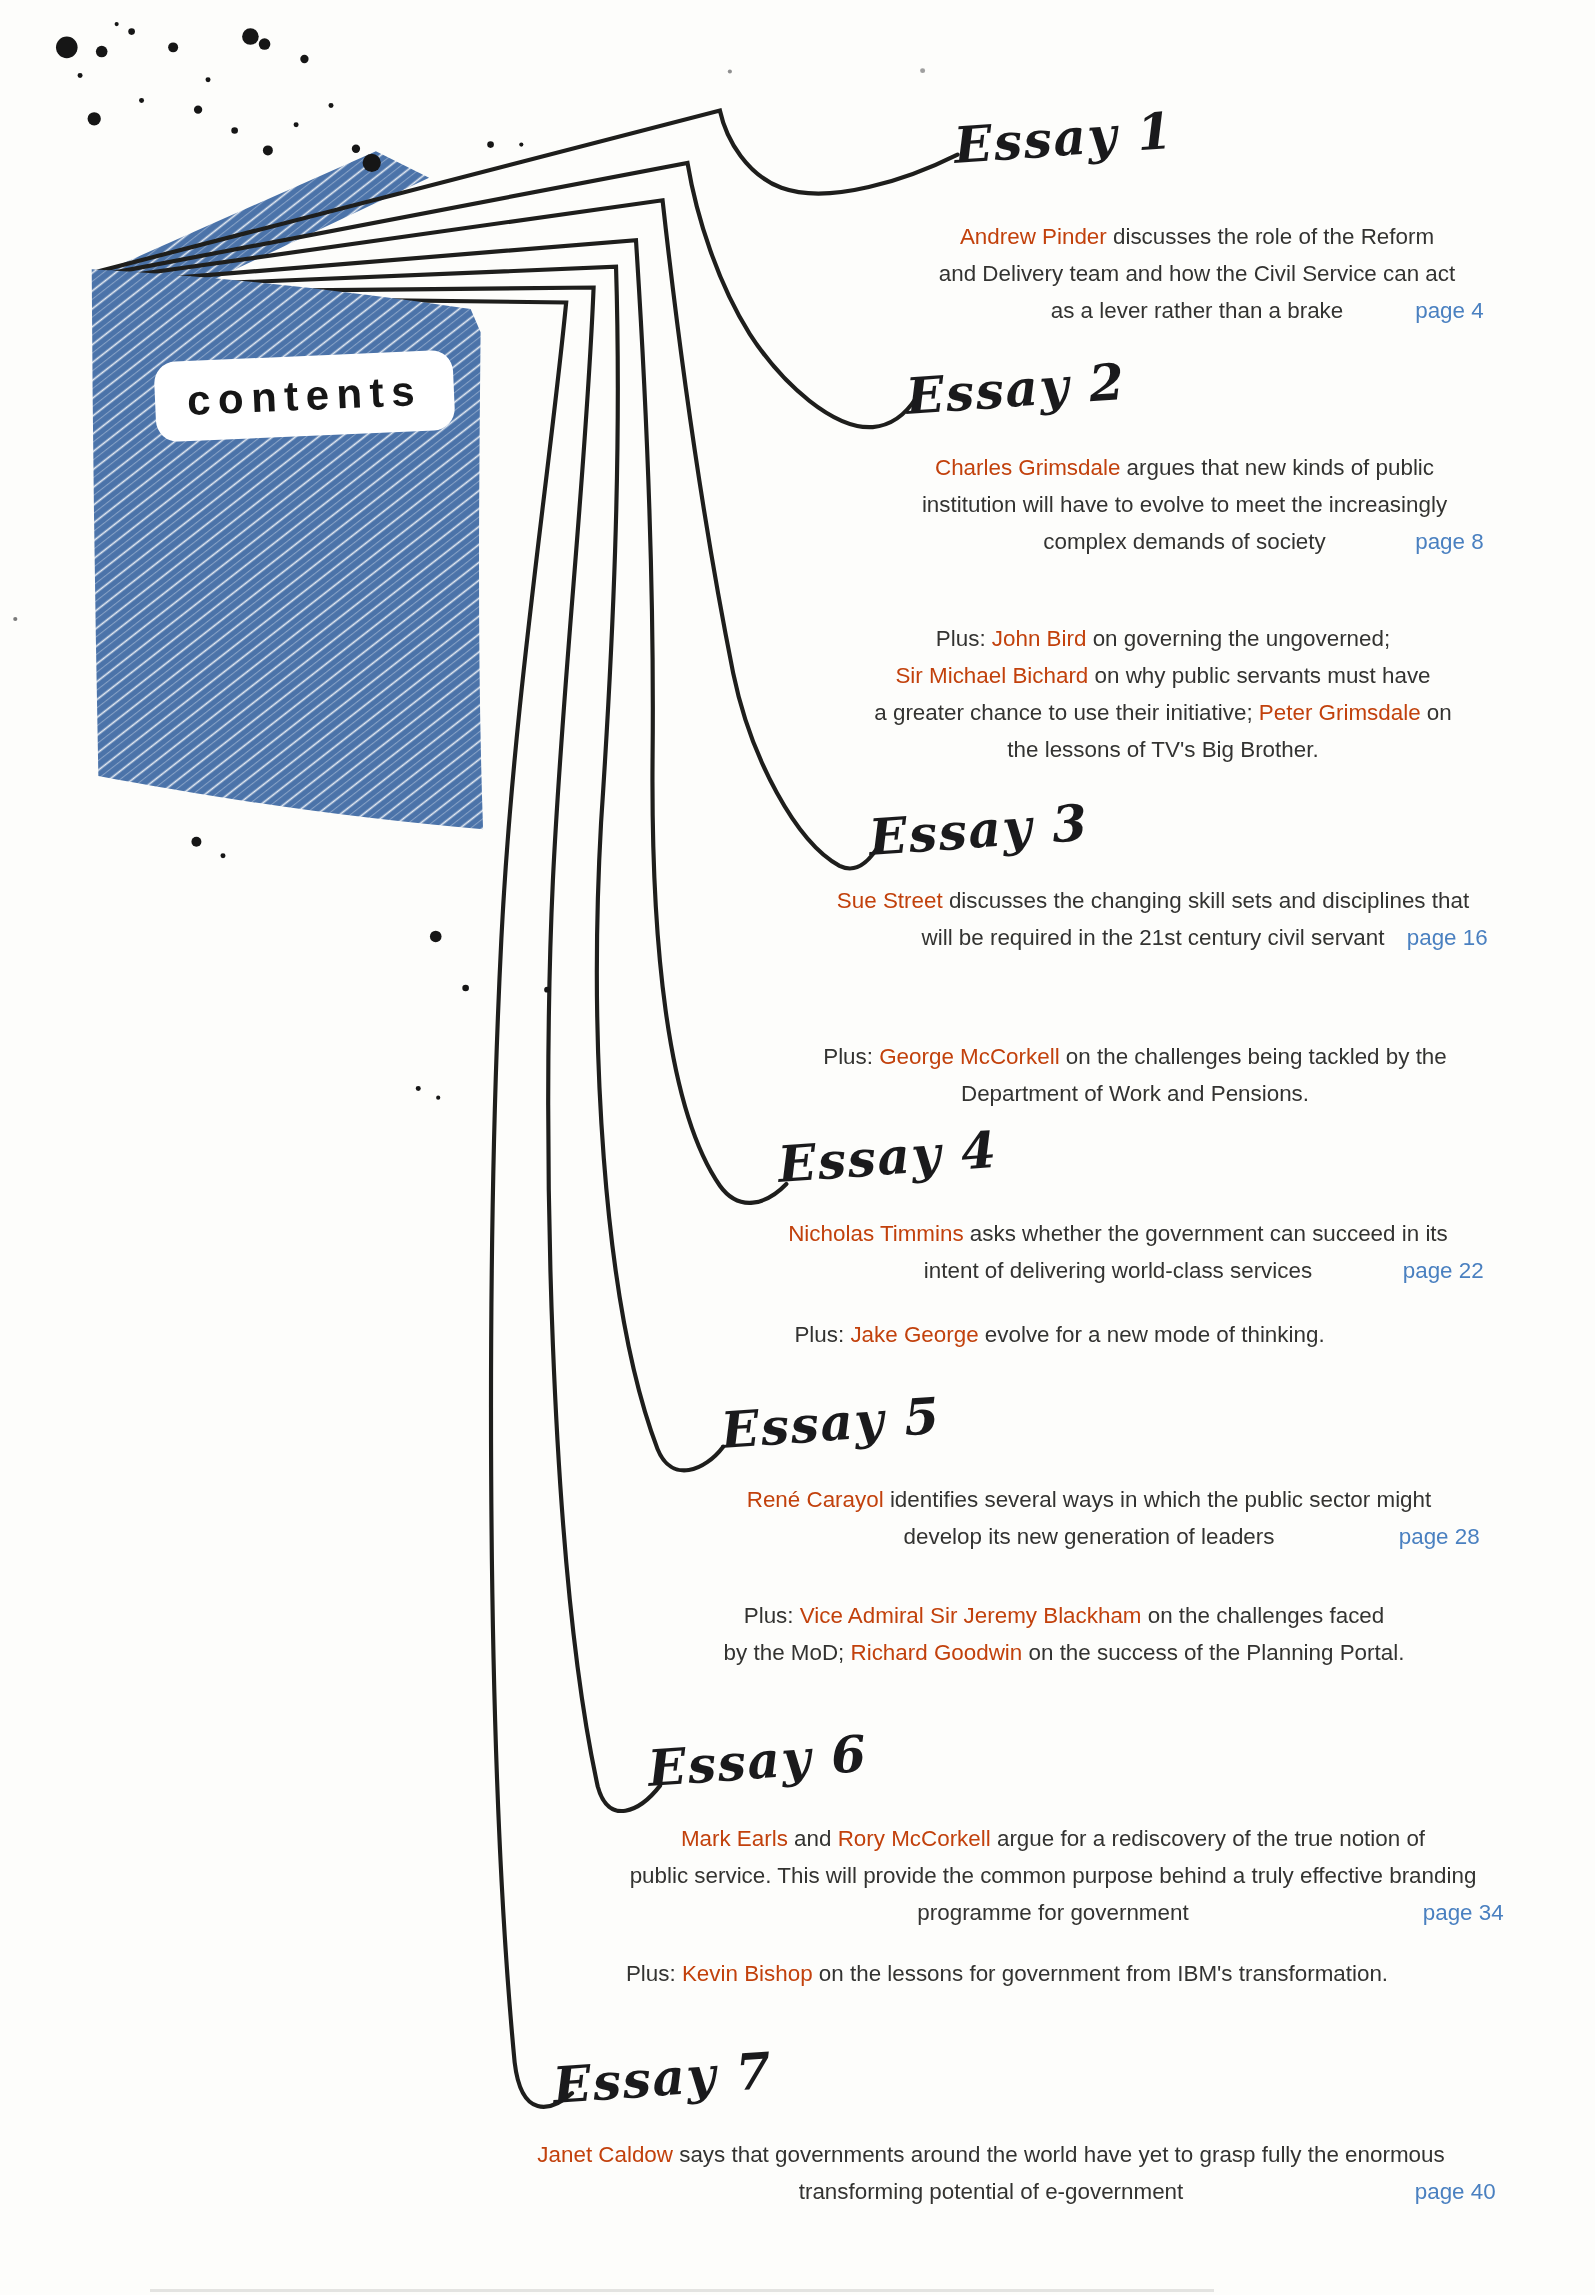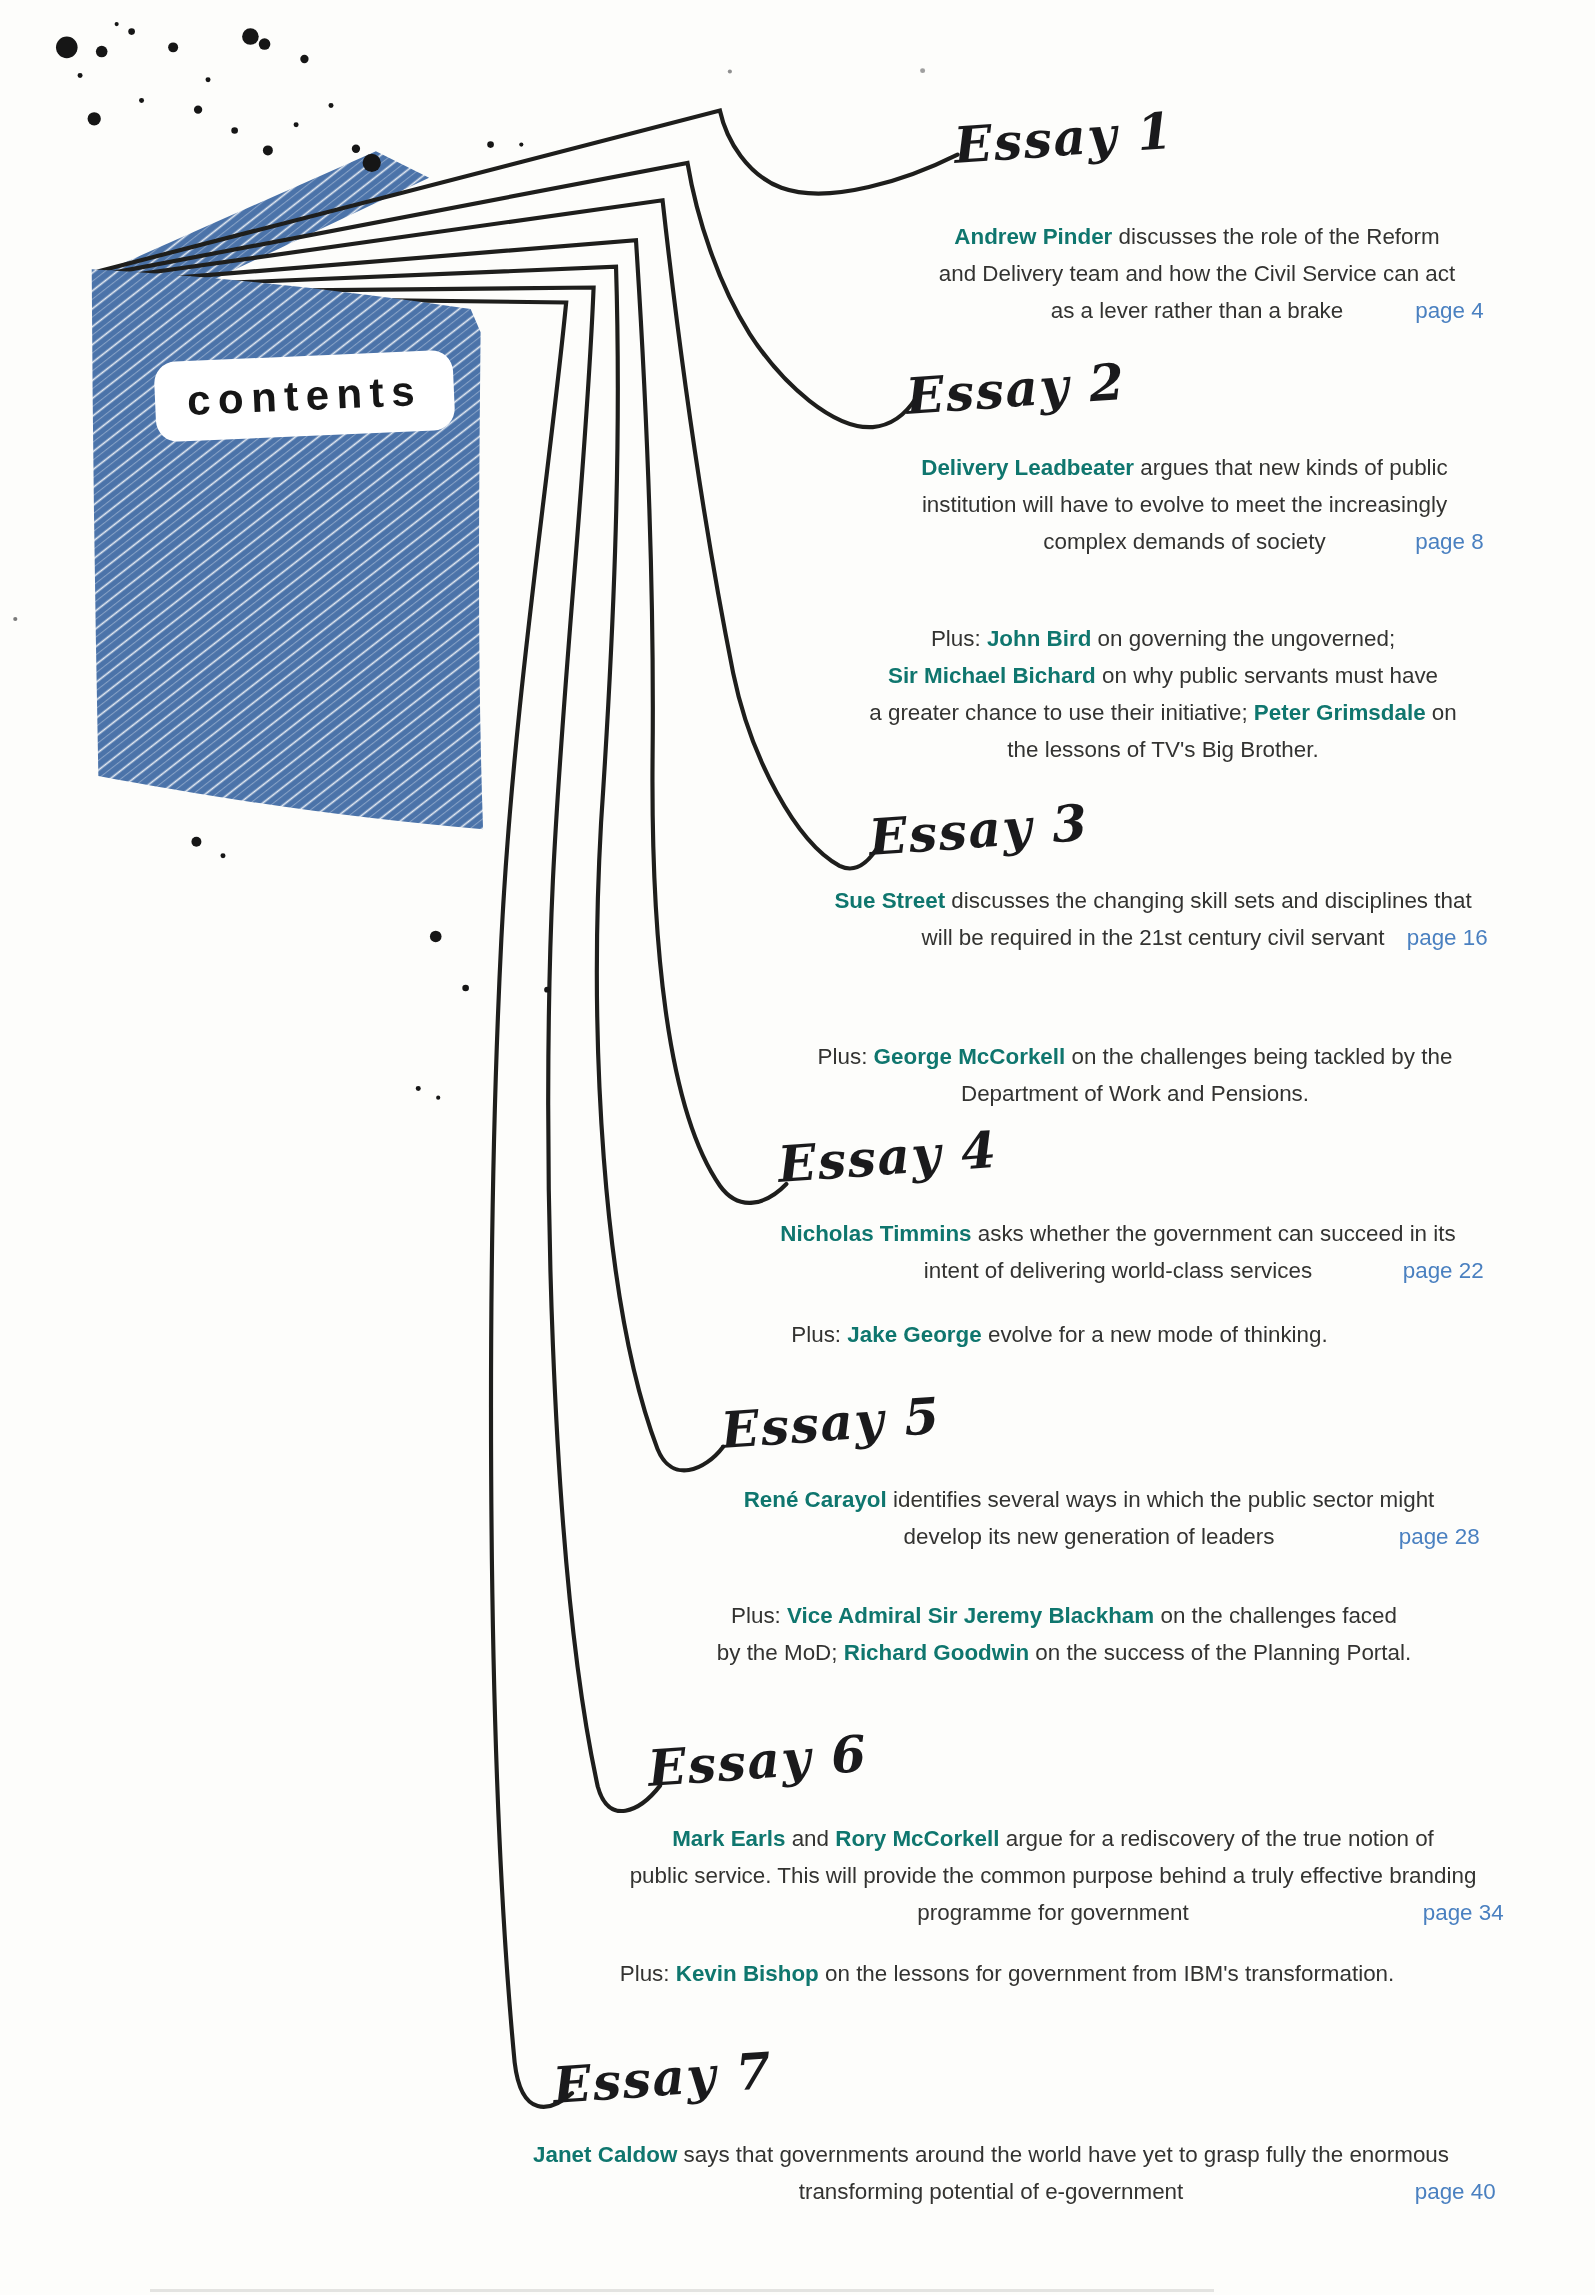--- a/index.html
+++ b/index.html
@@ -13,21 +13,21 @@
     position:absolute;z-index:2;
     font-family:"DejaVu Serif",serif;font-style:italic;font-weight:600;
     font-size:50px;color:#1a1a1c;letter-spacing:1.7px;
     transform:rotate(-4deg);transform-origin:left bottom;white-space:nowrap;
   }
   .desc,.plus{
     position:absolute;z-index:2;
     font-size:22.4px;line-height:37px;color:#333331;
     text-align:center;white-space:pre-line;
   }
-  .b{font-weight:700;color:#0f766e;}
+  .b{font-weight:400;color:#c2410c;}
   .it{}
   .pg{
     position:absolute;right:8.3px;bottom:0;line-height:37px;
     color:#4a80c0;white-space:nowrap;
   }
   .book-label{
     position:absolute;left:155px;top:356px;width:299px;height:80px;z-index:2;
     background:#ffffff;border-radius:21.6px;
     transform:rotate(-2.5deg);
     display:flex;align-items:center;justify-content:center;
@@ -100,21 +100,21 @@
 </svg>
 
 <div class="book-label">contents</div>
 
 <div class="script" style="left:956px;top:116px;">Essay 1</div>
 <div class="desc" style="left:902px;top:218px;width:590px;"><span class="b">Andrew Pinder</span><span> discusses the role of the Reform
 and Delivery team and how the Civil Service can act
 as a lever rather than a brake</span><span class="pg">page 4</span></div>
 
 <div class="script" style="left:908px;top:367px;">Essay 2</div>
-<div class="desc" style="left:877px;top:449px;width:615px;"><span class="b">Delivery Leadbeater</span><span> argues that new kinds of public
+<div class="desc" style="left:877px;top:449px;width:615px;"><span class="b">Charles Grimsdale</span><span> argues that new kinds of public
 institution will have to evolve to meet the increasingly
 complex demands of society</span><span class="pg">page 8</span></div>
 <div class="plus" style="left:839px;top:620px;width:648px;"><span>Plus: </span><span class="b">John Bird</span><span> on governing the ungoverned;
 </span><span class="b">Sir Michael Bichard</span><span> on why public servants must have
 a greater chance to use their initiative; </span><span class="b">Peter Grimsdale</span><span> on
 the lessons of TV's </span><span class="it">Big Brother</span><span>.</span></div>
 
 <div class="script" style="left:871px;top:808px;">Essay 3</div>
 <div class="desc" style="left:810px;top:882px;width:686px;"><span class="b">Sue Street</span><span> discusses the changing skill sets and disciplines that
 will be required in the 21st century civil servant</span><span class="pg">page 16</span></div>

